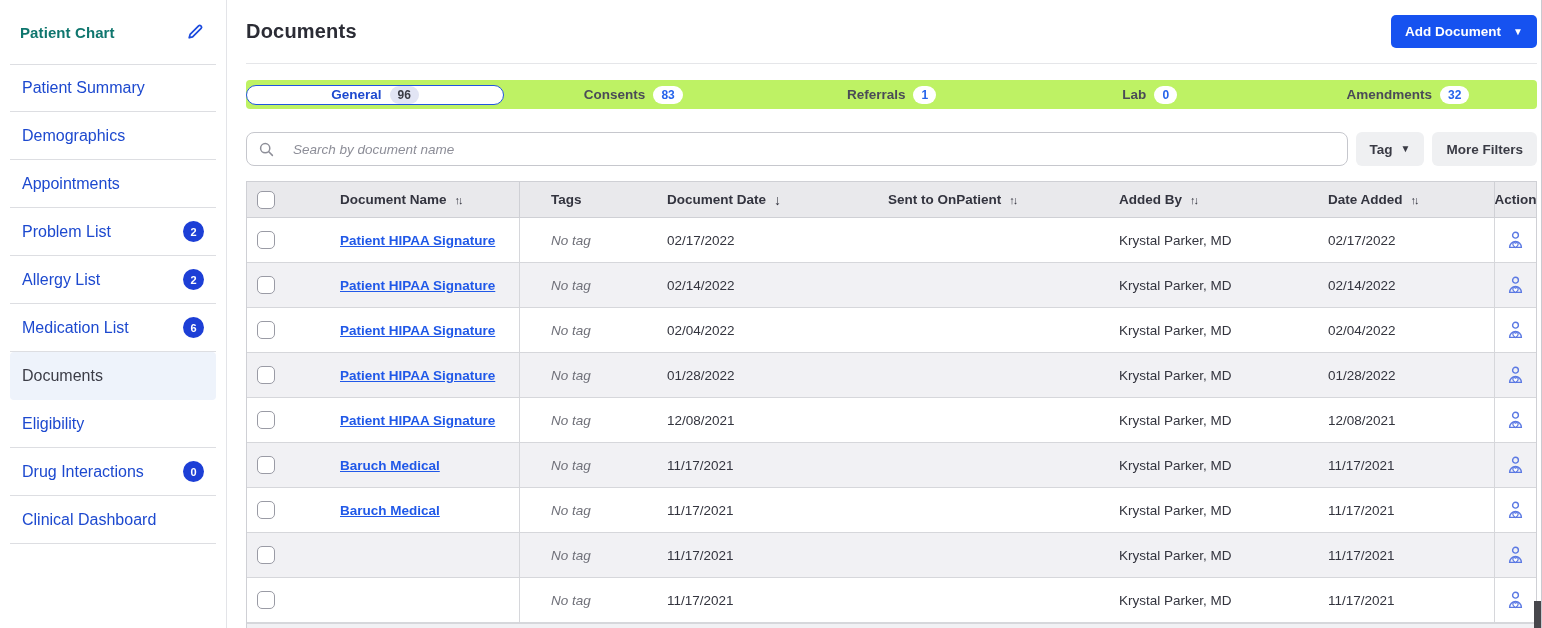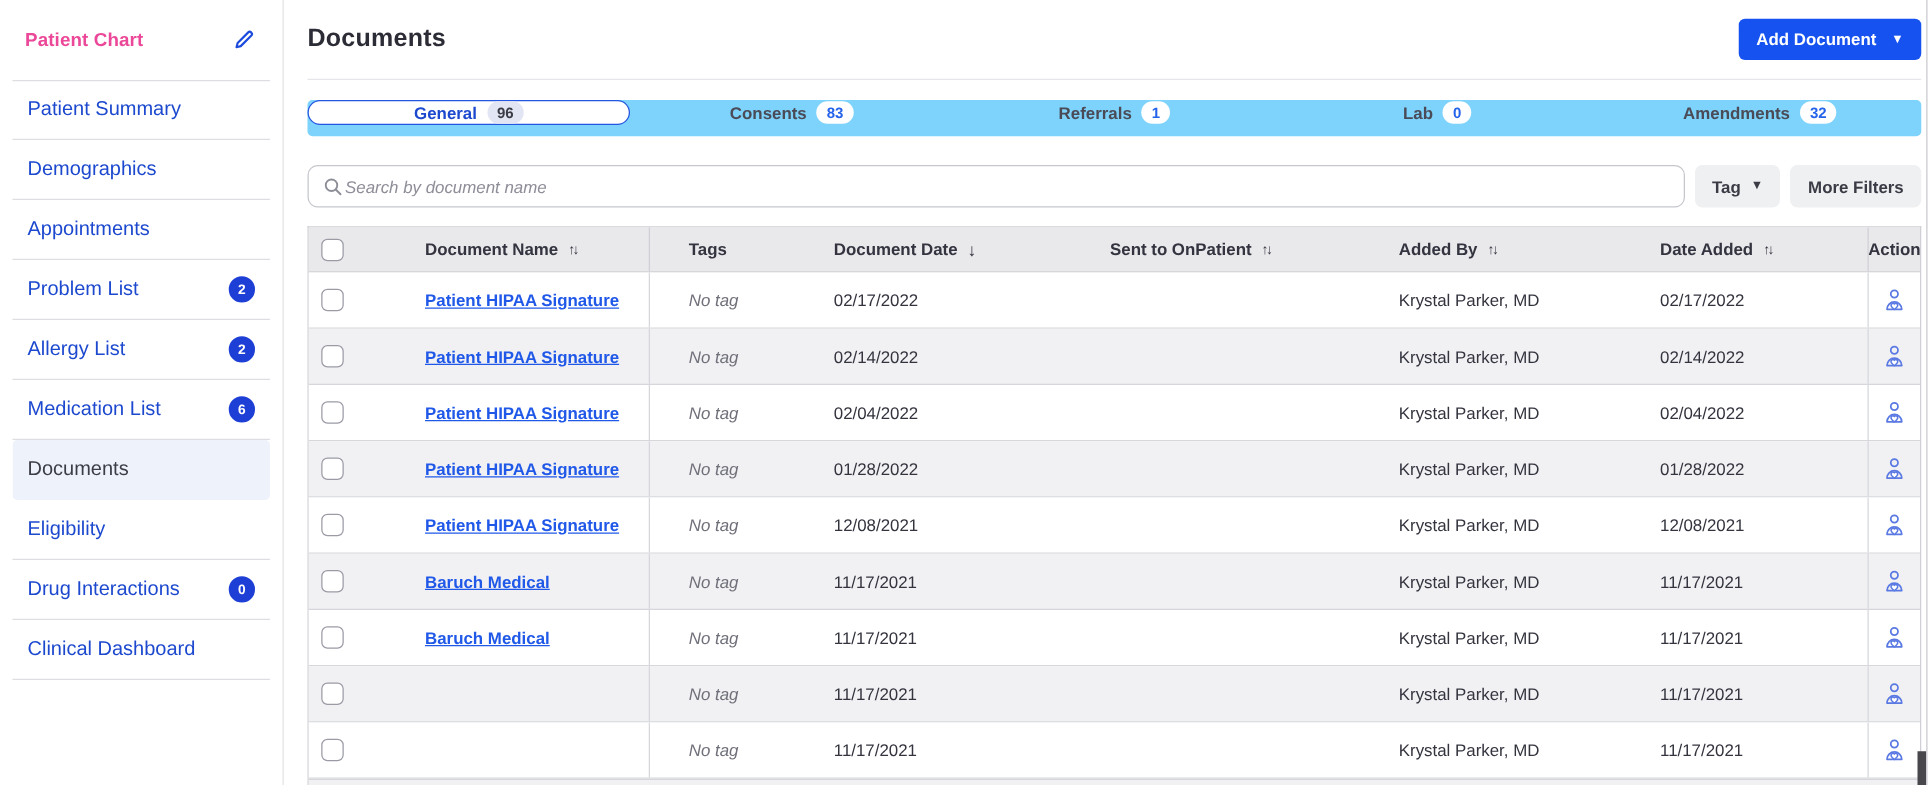--- a/index.html
+++ b/index.html
@@ -16,21 +16,21 @@
   
   .sidebar {
     width: 227px; min-width: 227px; height: 100%;
     border-right: 1px solid #e3e4e8;
     background: #fff;
   }
   .side-header {
     height: 64px; display: flex; align-items: center; justify-content: space-between;
     padding: 0 22px 0 20px;
   }
-  .side-title { font-size: 15px; font-weight: 700; color: #ec4899; letter-spacing: .1px; }
+  .side-title { font-size: 15px; font-weight: 700; color: #0f766e; letter-spacing: .1px; }
   .side-edit { cursor: pointer; display: flex; align-items: center; }
   .side-nav { }
   .side-item {
     height: 48px; margin: 0 10px 0 10px; padding: 0 12px 0 12px;
     display: flex; align-items: center; justify-content: space-between;
     border-bottom: 1px solid #dddee2;
     cursor: pointer;
   }
   .side-item:first-child { border-top: 1px solid #dddee2; }
   .side-label { font-size: 16px; color: #1d49cf; font-weight: 400; }
@@ -53,39 +53,39 @@
   .add-btn {
     height: 33px; padding: 0 14px; background: #1652f0; color: #fff;
     border: none; border-radius: 5px; font-size: 13.5px; font-weight: 700;
     font-family: "Liberation Sans", sans-serif;
     display: flex; align-items: center; gap: 12px; cursor: pointer;
   }
   .caret { font-size: 10px; line-height: 1; }
 
   
   .tabs {
-    margin-top: 16px; height: 29px; background: #7dd3fc; border-radius: 4px;
-    display: flex; align-items: flex-start;
+    margin-top: 16px; height: 29px; background: #bef264; border-radius: 4px;
+    display: flex; align-items: center;
   }
   .tab {
     flex: 1; display: flex; align-items: center; justify-content: center; gap: 8px;
     font-size: 13.5px; font-weight: 700; color: #4a4b57; cursor: pointer;
     border-radius: 15px; border: 1px solid transparent;
   }
   .tab.selected { background: #fff; border-color: #2255e0; color: #1d49cf; }
   .tab-count {
     font-size: 12px; font-weight: 700; color: #2563eb; background: #fff;
     padding: 2px 8px; border-radius: 10px;
   }
   .tab.selected .tab-count { background: #e2e5f4; color: #3a3b45; }
 
   
   .filter-row { margin-top: 23px; display: flex; gap: 8px; height: 34px; }
   .search-box {
-    flex: 1; display: flex; align-items: center; gap: 2px;
+    flex: 1; display: flex; align-items: center; gap: 19px;
     border: 1px solid #c6c7cd; border-radius: 8px; padding: 0 12px; background: #fff;
   }
   .search-box input {
     flex: 1; border: none; outline: none; font-size: 13.5px; font-style: italic;
     color: #4a4b55; background: transparent; font-family: "Liberation Sans", sans-serif;
   }
   .search-box input::placeholder { color: #8d8e98; font-style: italic; }
   .filter-btn {
     height: 34px; padding: 0 14px; background: #eff0f2; border: none; border-radius: 6px;
     font-size: 13.5px; font-weight: 600; color: #3a3b45; cursor: pointer;

